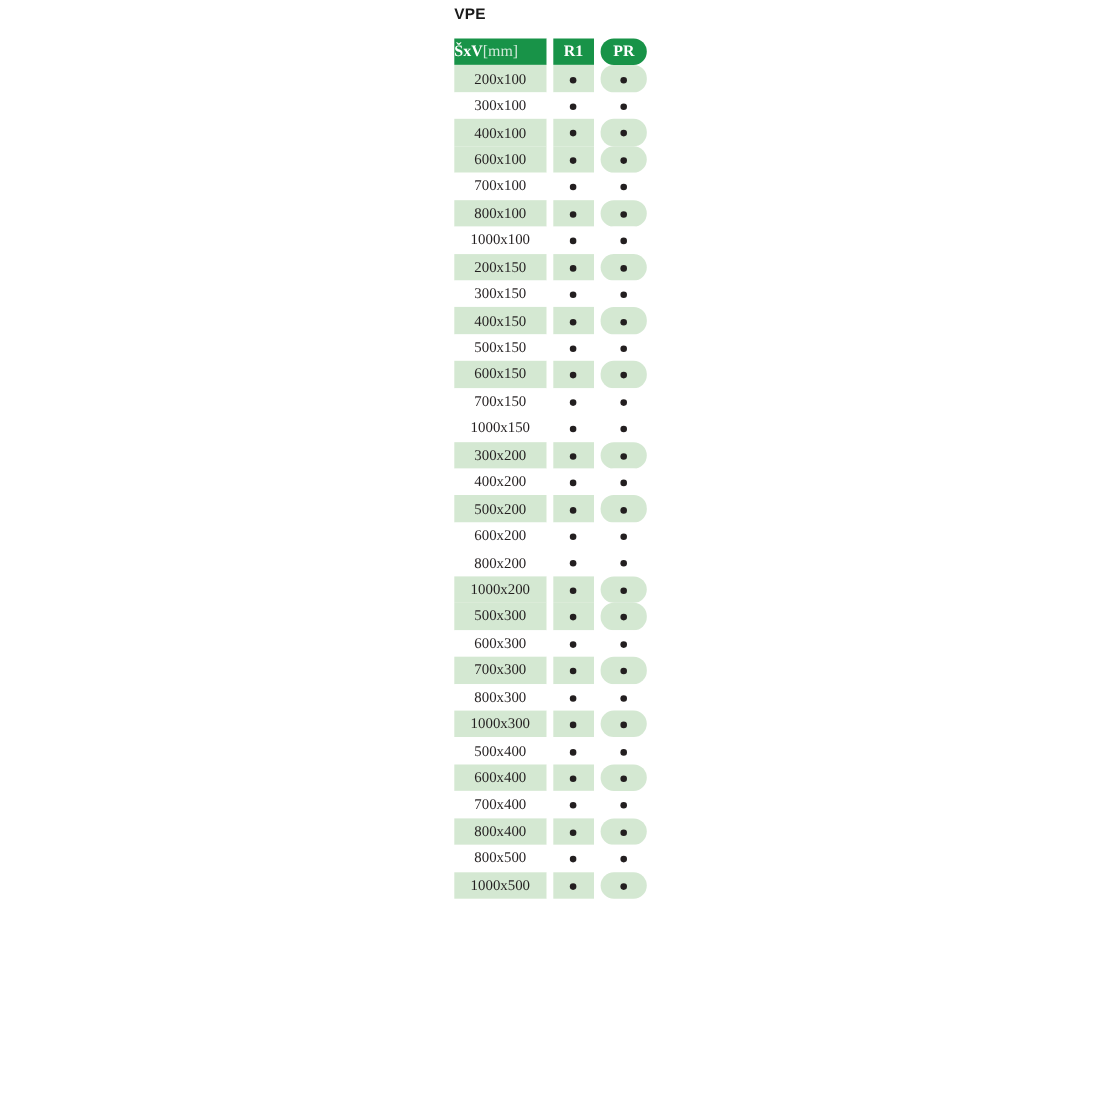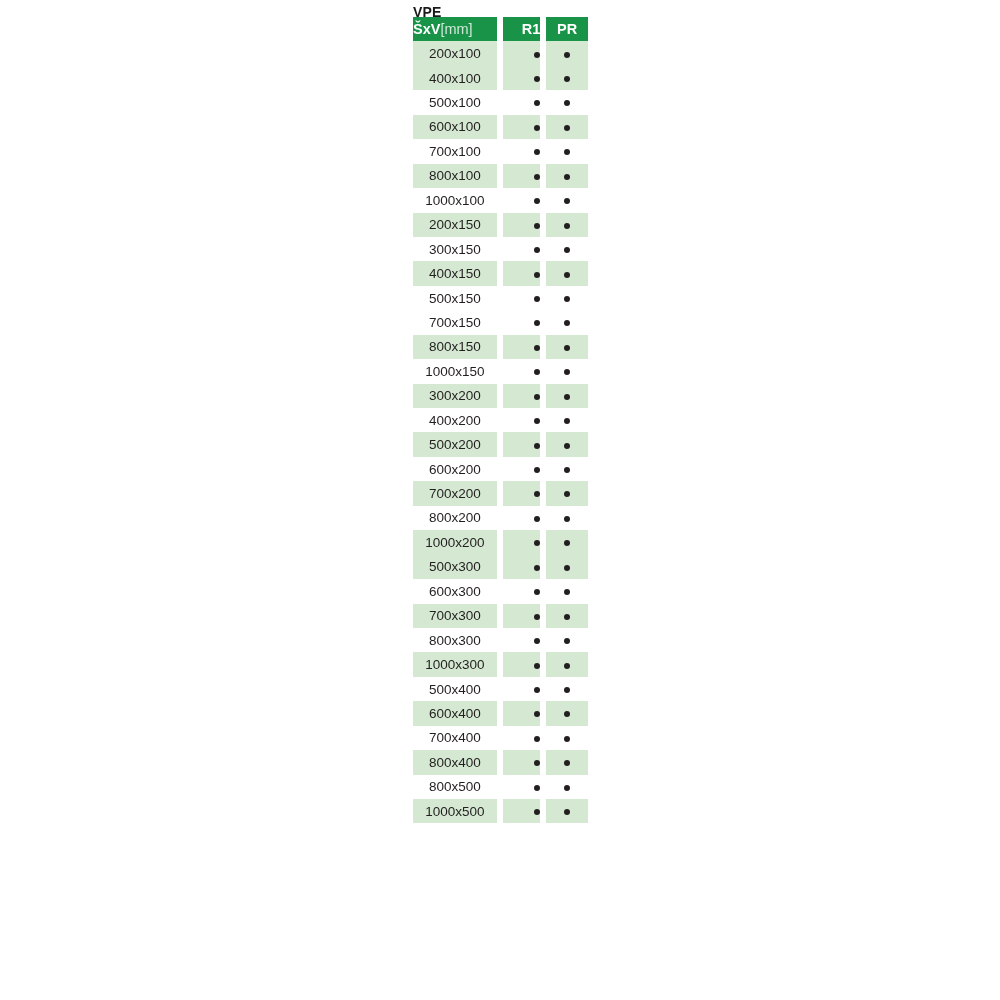--- a/index.html
+++ b/index.html
@@ -31,40 +31,41 @@
     font-weight: bold;
     color: #1a1a1a;
     letter-spacing: 0.2px;
     line-height: 16px;
   }
 
   
   #spec-table {
     position: absolute;
     left: 413px;
-    top: 17px;
+    top: 35px;
     width: 175px;
     border-collapse: separate;
     border-spacing: 0;
+    font-family: Liberation Serif, serif;
   }
 
   #spec-table tr { height: 24.45px; }
 
   #spec-table th,
   #spec-table td {
     padding: 0;
     margin: 0;
     vertical-align: middle;
   }
 
   
   .col-label { width: 84px; }
   .col-gap   { width: 6px; background: #ffffff !important; }
-  .col-r1    { width: 38px; text-align: right; }
-  .col-pr    { width: 42px; }
+  .col-r1    { width: 38px; }
+  .col-pr    { width: 42px; border-radius: 12px; }
 
   
   thead tr { height: 52px; }
 
   thead th {
     background: #189348;
     color: #ffffff;
     font-size: 14.5px;
     font-weight: bold;
     text-align: center;
@@ -122,34 +123,34 @@
       </tr>
     </thead>
     <tbody id="spec-table-body">
         <tr class="tint">
           <td class="col-label">200x100</td>
           <td class="col-gap"></td>
           <td class="col-r1"><span class="dot"></span></td>
           <td class="col-gap"></td>
           <td class="col-pr"><span class="dot"></span></td>
         </tr>
+        <tr class="plain">
+          <td class="col-label">300x100</td>
+          <td class="col-gap"></td>
+          <td class="col-r1"><span class="dot"></span></td>
+          <td class="col-gap"></td>
+          <td class="col-pr"><span class="dot"></span></td>
+        </tr>
         <tr class="tint">
           <td class="col-label">400x100</td>
           <td class="col-gap"></td>
           <td class="col-r1"><span class="dot"></span></td>
           <td class="col-gap"></td>
           <td class="col-pr"><span class="dot"></span></td>
         </tr>
-        <tr class="plain">
-          <td class="col-label">500x100</td>
-          <td class="col-gap"></td>
-          <td class="col-r1"><span class="dot"></span></td>
-          <td class="col-gap"></td>
-          <td class="col-pr"><span class="dot"></span></td>
-        </tr>
         <tr class="tint">
           <td class="col-label">600x100</td>
           <td class="col-gap"></td>
           <td class="col-r1"><span class="dot"></span></td>
           <td class="col-gap"></td>
           <td class="col-pr"><span class="dot"></span></td>
         </tr>
         <tr class="plain">
           <td class="col-label">700x100</td>
           <td class="col-gap"></td>
@@ -192,34 +193,34 @@
           <td class="col-gap"></td>
           <td class="col-pr"><span class="dot"></span></td>
         </tr>
         <tr class="plain">
           <td class="col-label">500x150</td>
           <td class="col-gap"></td>
           <td class="col-r1"><span class="dot"></span></td>
           <td class="col-gap"></td>
           <td class="col-pr"><span class="dot"></span></td>
         </tr>
+        <tr class="tint">
+          <td class="col-label">600x150</td>
+          <td class="col-gap"></td>
+          <td class="col-r1"><span class="dot"></span></td>
+          <td class="col-gap"></td>
+          <td class="col-pr"><span class="dot"></span></td>
+        </tr>
         <tr class="plain">
           <td class="col-label">700x150</td>
           <td class="col-gap"></td>
           <td class="col-r1"><span class="dot"></span></td>
           <td class="col-gap"></td>
           <td class="col-pr"><span class="dot"></span></td>
         </tr>
-        <tr class="tint">
-          <td class="col-label">800x150</td>
-          <td class="col-gap"></td>
-          <td class="col-r1"><span class="dot"></span></td>
-          <td class="col-gap"></td>
-          <td class="col-pr"><span class="dot"></span></td>
-        </tr>
         <tr class="plain">
           <td class="col-label">1000x150</td>
           <td class="col-gap"></td>
           <td class="col-r1"><span class="dot"></span></td>
           <td class="col-gap"></td>
           <td class="col-pr"><span class="dot"></span></td>
         </tr>
         <tr class="tint">
           <td class="col-label">300x200</td>
           <td class="col-gap"></td>
@@ -236,27 +237,20 @@
         </tr>
         <tr class="tint">
           <td class="col-label">500x200</td>
           <td class="col-gap"></td>
           <td class="col-r1"><span class="dot"></span></td>
           <td class="col-gap"></td>
           <td class="col-pr"><span class="dot"></span></td>
         </tr>
         <tr class="plain">
           <td class="col-label">600x200</td>
-          <td class="col-gap"></td>
-          <td class="col-r1"><span class="dot"></span></td>
-          <td class="col-gap"></td>
-          <td class="col-pr"><span class="dot"></span></td>
-        </tr>
-        <tr class="tint">
-          <td class="col-label">700x200</td>
           <td class="col-gap"></td>
           <td class="col-r1"><span class="dot"></span></td>
           <td class="col-gap"></td>
           <td class="col-pr"><span class="dot"></span></td>
         </tr>
         <tr class="plain">
           <td class="col-label">800x200</td>
           <td class="col-gap"></td>
           <td class="col-r1"><span class="dot"></span></td>
           <td class="col-gap"></td>

